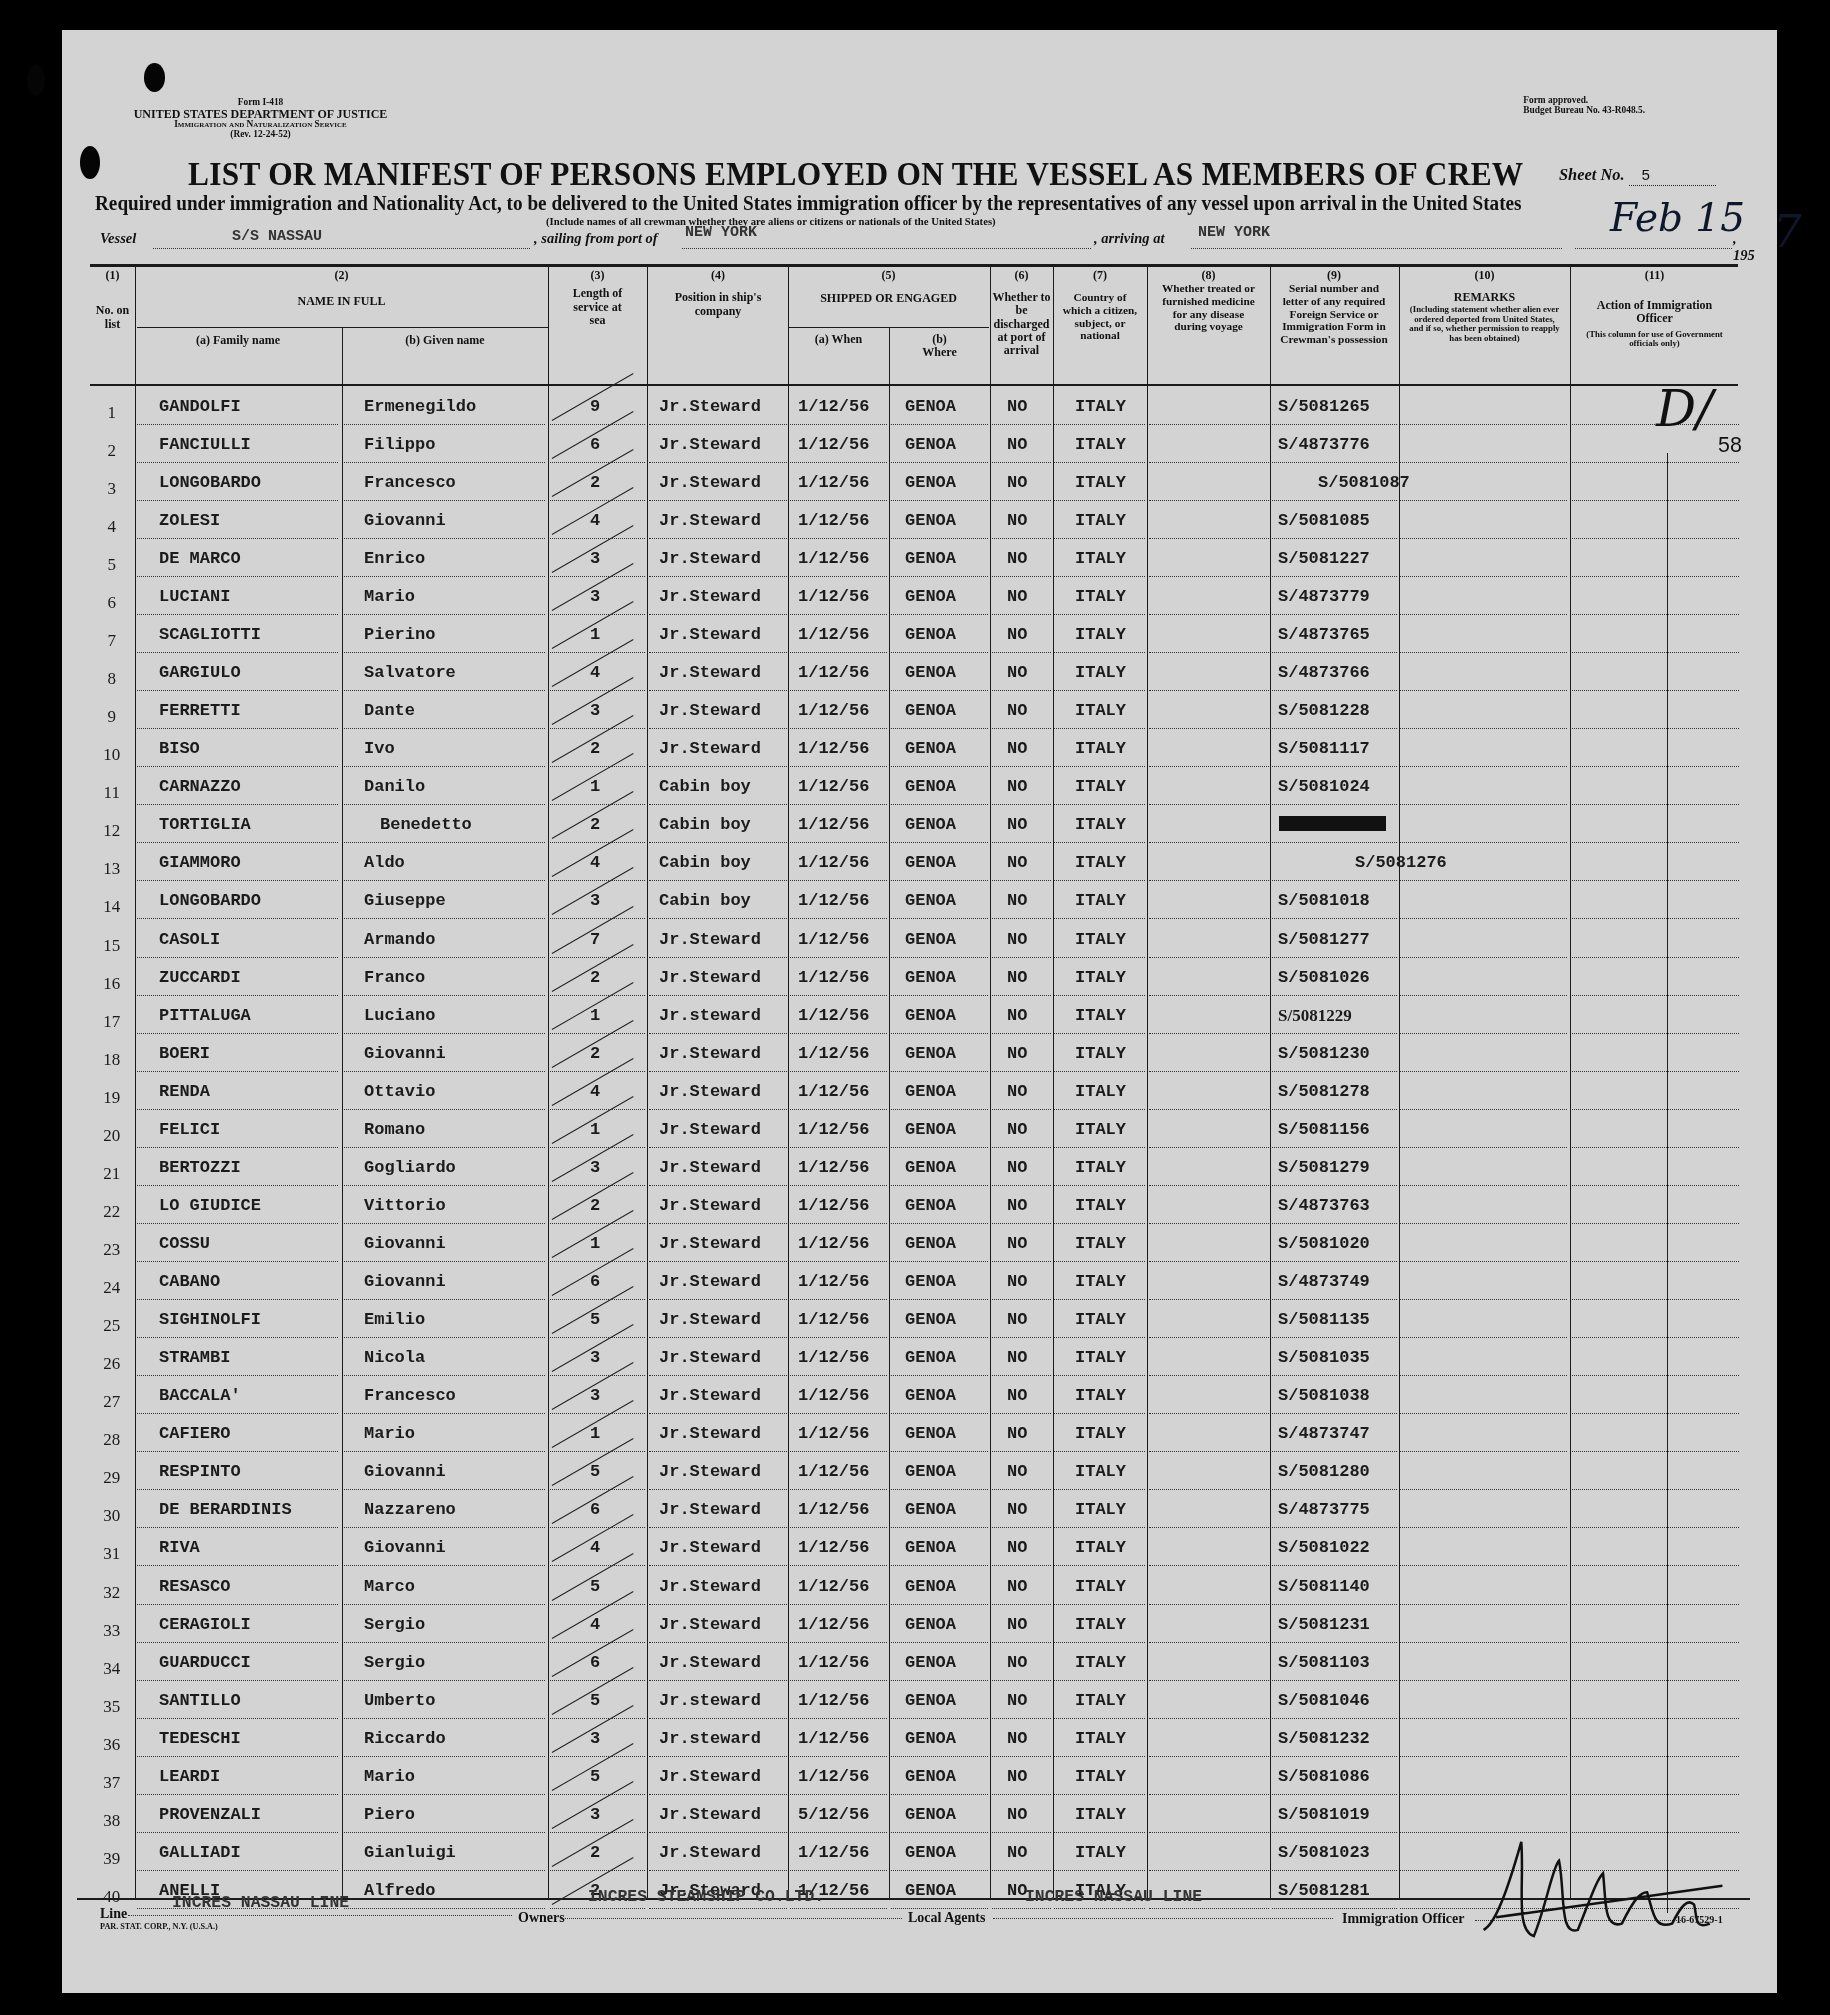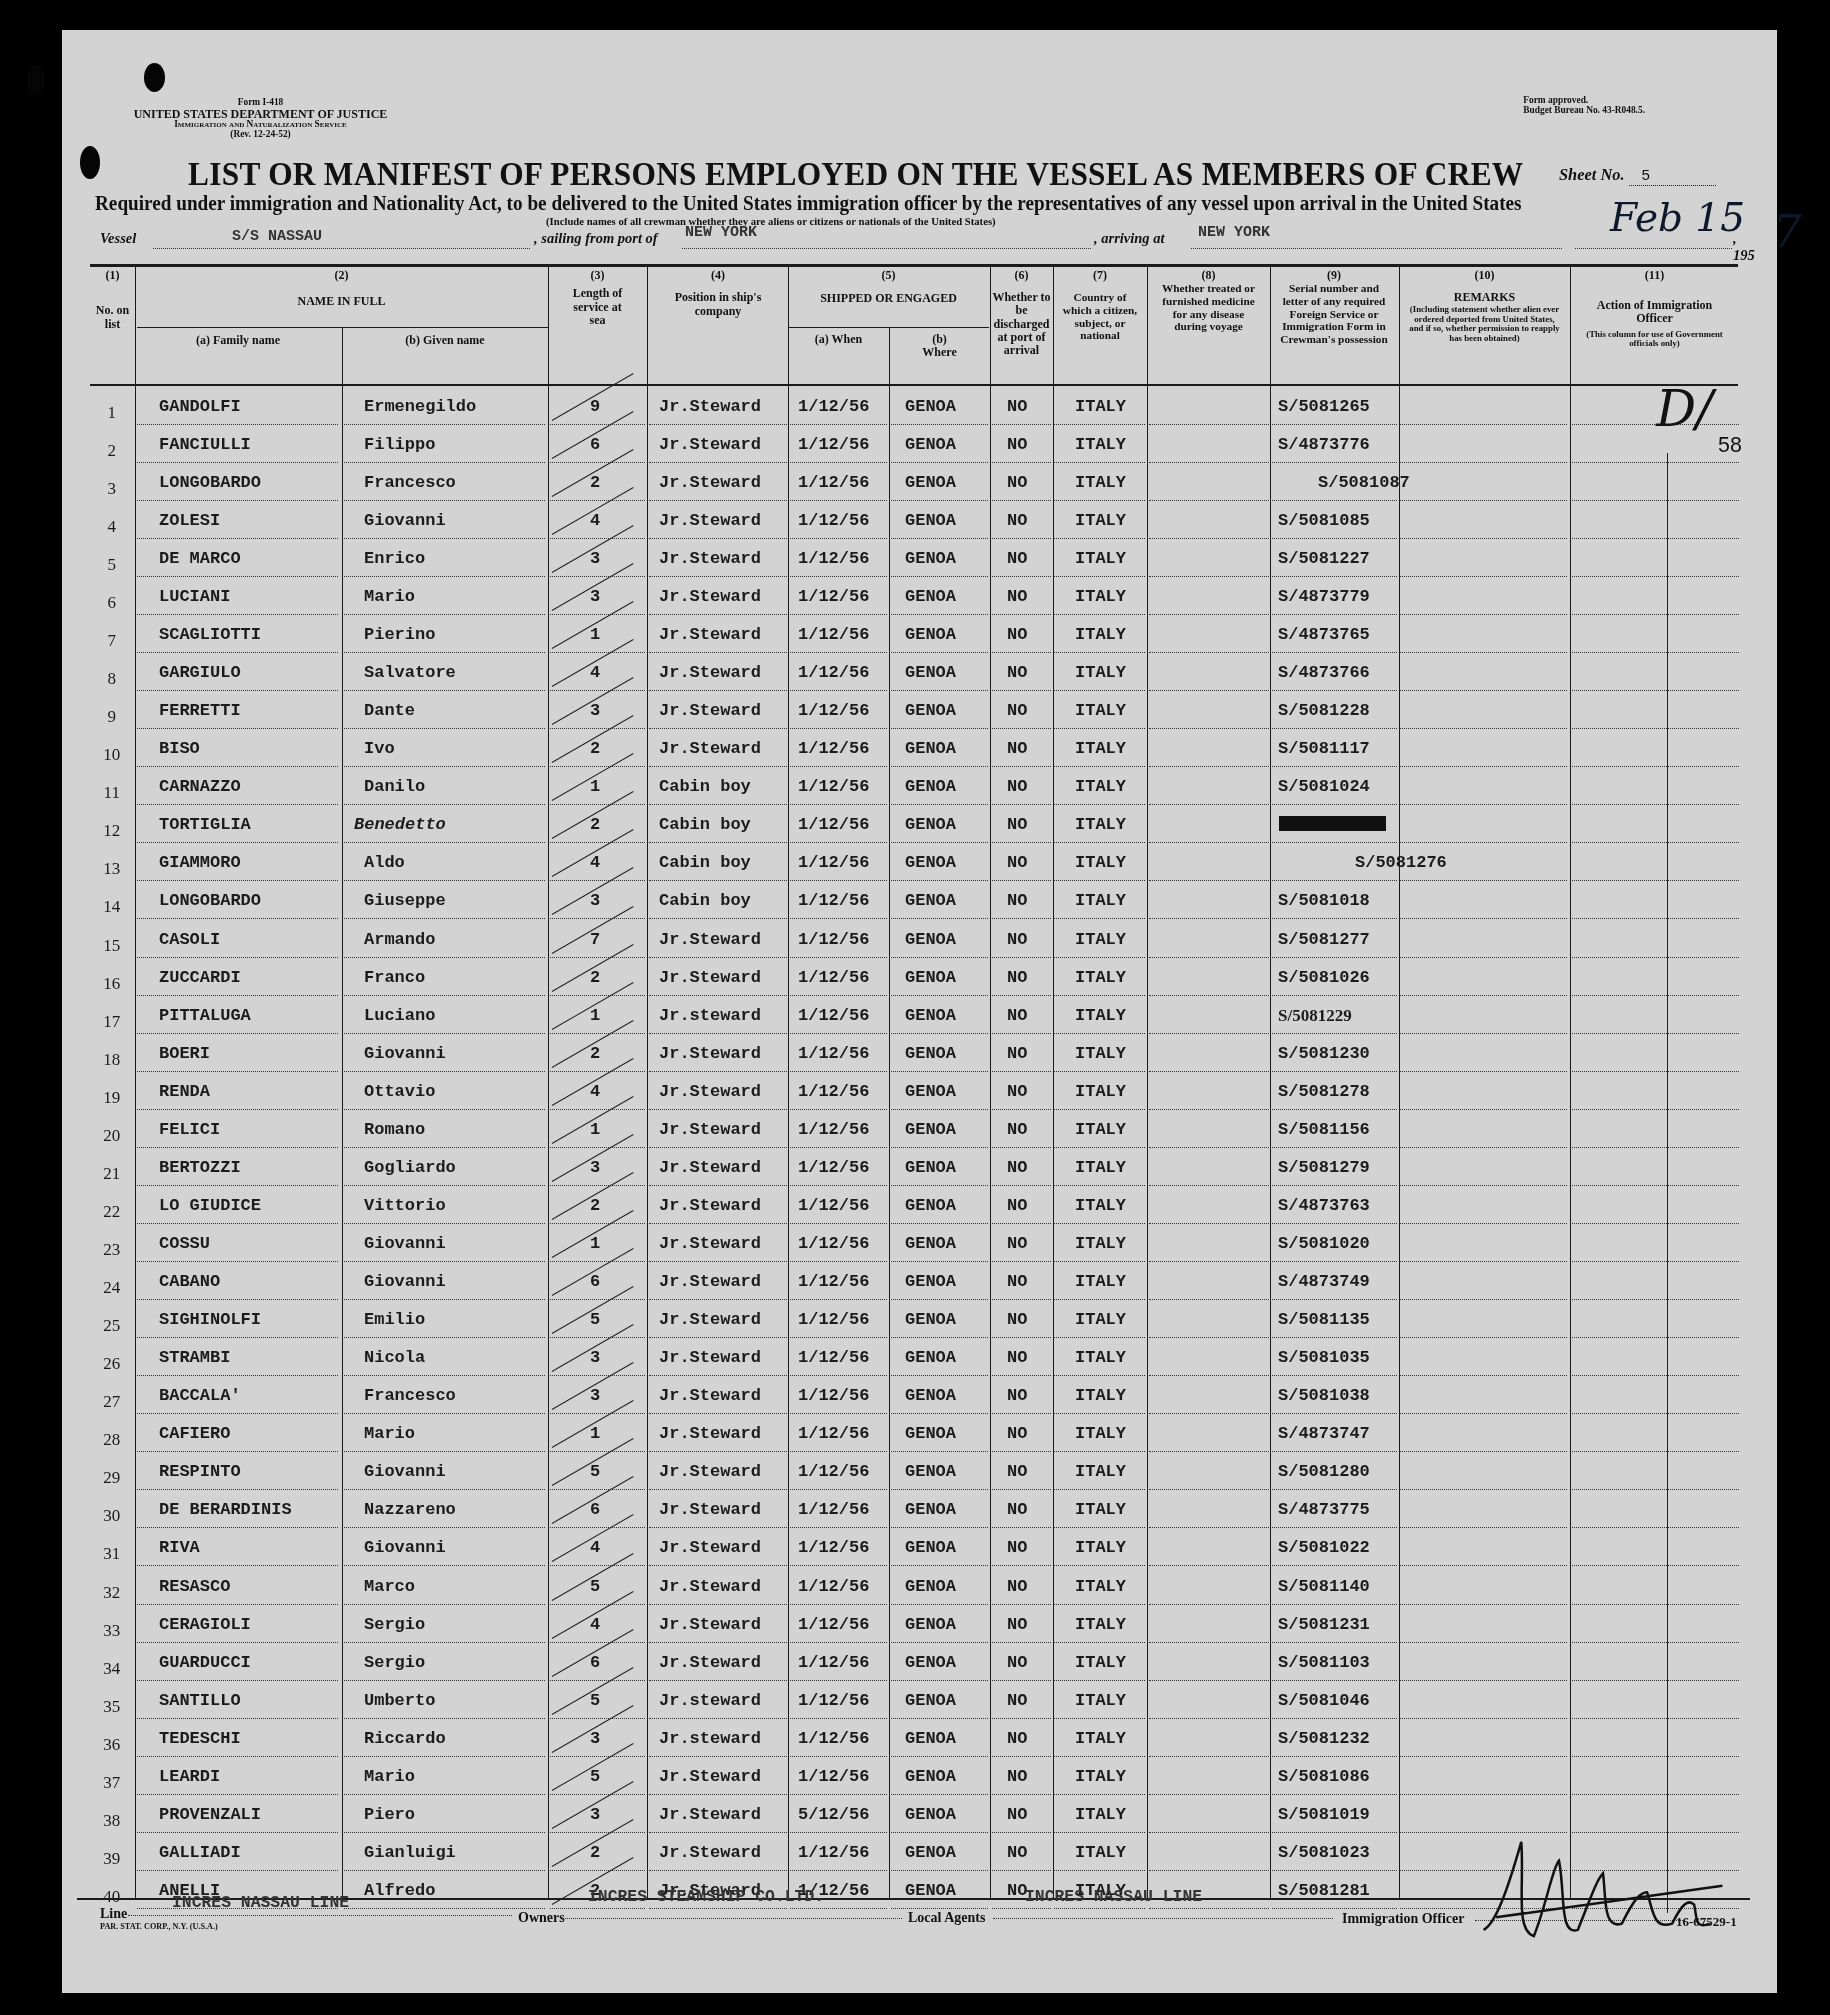--- a/index.html
+++ b/index.html
@@ -31,21 +31,21 @@
   .row{position:absolute;left:0;width:1648px;height:38px;}
   .row .rule{position:absolute;bottom:0;border-bottom:1.9px dotted #333;}
   .cell{position:absolute;top:10px;font-family:"Liberation Mono",monospace;font-size:17px;font-weight:bold;color:#1b1b1b;white-space:nowrap;}
   .cell.num{font-family:"Liberation Serif",serif;font-weight:normal;font-size:17px;text-align:center;width:31px;top:16.4px;}
   .cell.ctr{text-align:center;}
   .tick{position:absolute;height:1.3px;background:#222;transform-origin:left center;}
   .footer{position:absolute;left:38px;top:1862px;width:1667px;height:38px;}
   .footer .lbl{position:absolute;top:14px;font-size:14px;font-weight:bold;}
   .footer .typed{position:absolute;top:1.3px;font-size:16.4px;}
   .printer{position:absolute;left:38px;top:1892px;font-size:8.2px;font-weight:bold;}
-  .formno{position:absolute;left:1614px;top:1884px;font-size:13px;font-weight:bold;}
+  .formno{position:absolute;left:1614px;top:1884px;font-size:10px;font-weight:bold;}
   .margin-num{position:absolute;left:1656px;top:403px;font-family:"Liberation Sans",sans-serif;font-size:21.4px;}
   .dl-hand{position:absolute;font-family:"DejaVu Serif",serif;font-style:italic;font-size:50px;}
 </style>
 </head>
 <body>
 
 <div class="page">
   <div class="hole" style="left:-35px;top:35px;width:17.6px;height:31px;"></div>
   <div class="hole" style="left:82px;top:33px;width:21.4px;height:29px;"></div>
   <div class="hole" style="left:17.6px;top:116px;width:20px;height:33px;"></div>
@@ -430,21 +430,21 @@
           <div class="rule" style="left: 964px; width: 91px;"></div>
           <div class="rule" style="left: 1059px; width: 120px;"></div>
           <div class="rule" style="left: 1182px; width: 125px;"></div>
           <div class="rule" style="left: 1310px; width: 167px;"></div>
           <div class="rule" style="left: 1482px; width: 167px;"></div>
           <div class="tick" style="left: 462px; top: 33px; width: 94px; transform: rotate(-30deg);"></div>
         </div>
         <div class="row" style="top: 541px;">
           <span class="cell num" style="left: 6.3px;">12</span>
           <span class="cell" style="left: 69px;">TORTIGLIA</span>
-          <span class="cell" style="left: 264px; font-style: italic;">Benedetto</span>
+          <span class="cell" style="left: 290px;">Benedetto</span>
           <span class="cell ctr" style="left: 500px;">2</span>
           <span class="cell" style="left: 569px;">Cabin boy</span>
           <span class="cell" style="left: 708px;">1/12/56</span>
           <span class="cell" style="left: 815px;">GENOA</span>
           <span class="cell" style="left: 917px;">NO</span>
           <span class="cell" style="left: 985px;">ITALY</span>
           <div class="rule" style="left: 47px; width: 201px;"></div>
           <div class="rule" style="left: 254px; width: 201px;"></div>
           <div class="rule" style="left: 460px; width: 95px;"></div>
           <div class="rule" style="left: 559px; width: 138px;"></div>

